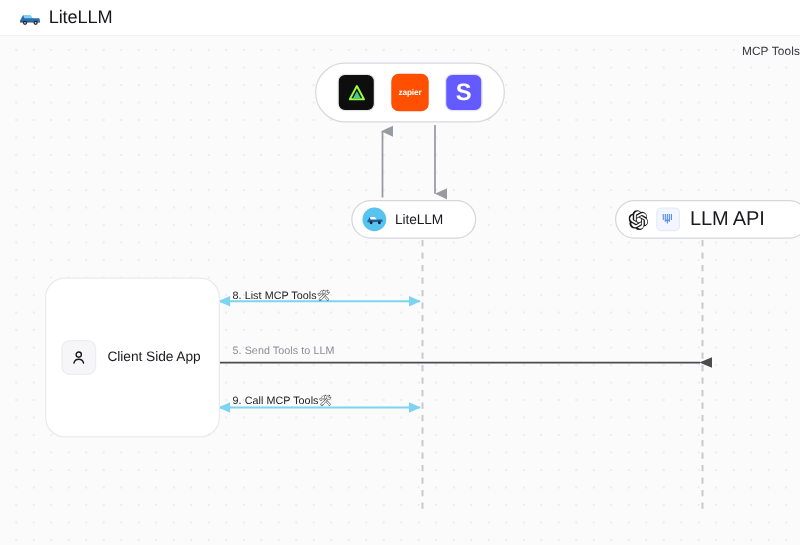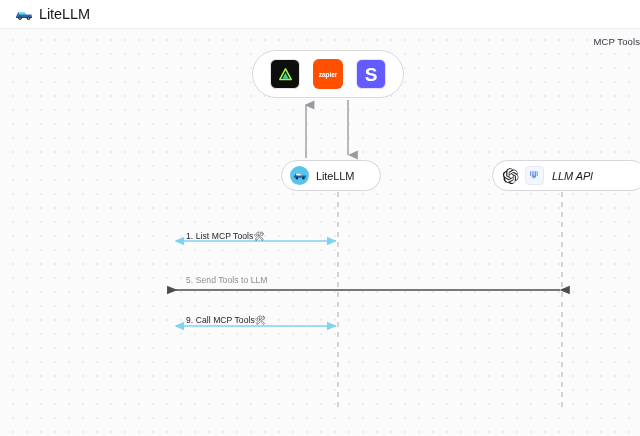--- a/index.html
+++ b/index.html
@@ -200,25 +200,24 @@
     border-radius: 4px;
     display: flex;
     align-items: center;
     justify-content: center;
     flex: none;
     box-sizing: border-box;
   }
   .icon-openai { background: #ffffff; }
   .icon-anthropic { background: #f3f6fe; border: 1px solid #e4eaf9; }
   .llm-label {
-    font-size: 11px;
+    font-size: 16px;
     color: #1b1b1f;
     letter-spacing: -0.1px;
     margin-left: 3px;
-    font-style: italic;
   }
 
   
   .client-node {
     left: 36px;
     top: 222px;
     width: 140px;
     height: 128px;
     background: #ffffff;
     border: 1px solid #eaeaee;
@@ -365,23 +364,32 @@
           <path d="M10 4 h1.7 v14 h-1.7z"></path>
           <path d="M13 4 h1.7 v11.5 h-1.7z"></path>
           <path d="M16 4 h1.7 v9 h-1.7z"></path>
           <path d="M11 16 l-4 -4 h8 z"></path>
         </g>
       </svg>
     </span>
     <span class="llm-label">LLM API</span>
   </div>
 
+  <div class="node client-node">
+    <span class="person-badge">
+      <svg width="14" height="14" viewBox="0 0 24 24" fill="none" stroke="#18181b" stroke-width="1.9" stroke-linecap="round">
+        <circle cx="12" cy="8" r="3.6"></circle>
+        <path d="M5.4 19.5a6.8 6.8 0 0 1 13.2 0"></path>
+      </svg>
+    </span>
+    <span class="client-label">Client Side App</span>
+  </div>
 
   <div class="edge-label edge-label-1">
-    <span>1. List MCP Tools</span><span class="tool-emoji">🛠</span>
+    <span>8. List MCP Tools</span><span class="tool-emoji">🛠</span>
   </div>
 
   <div class="edge-label edge-label-2">
     <span>5. Send Tools to LLM</span>
   </div>
 
   <div class="edge-label edge-label-3">
     <span>9. Call MCP Tools</span><span class="tool-emoji">🛠</span>
   </div>
 

